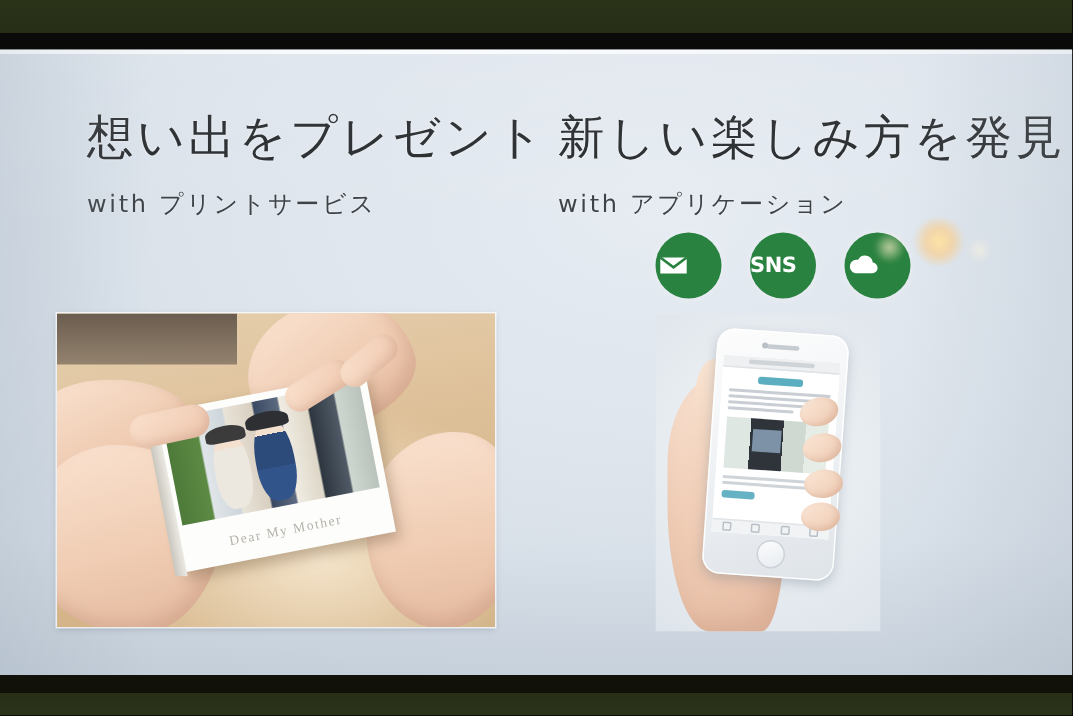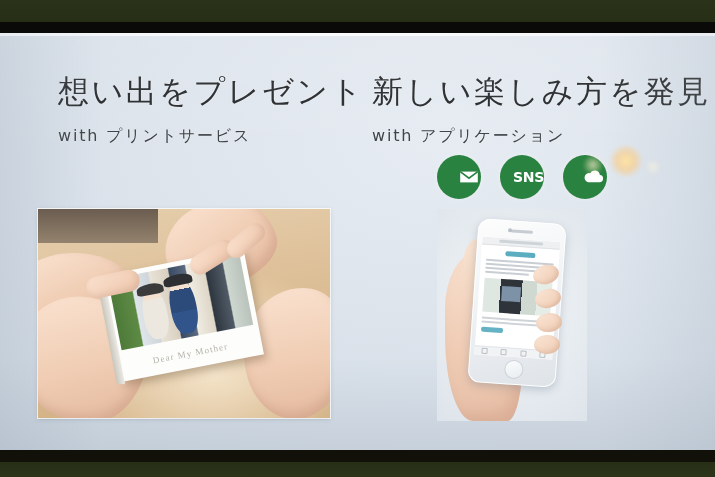--- a/index.html
+++ b/index.html
@@ -93,21 +93,21 @@
     left: 437px;
     top: 122px;
     display: flex;
     gap: 19px;
     z-index: 6;
   }
   .badge {
     width: 44px; height: 44px;
     border-radius: 50%;
     background: #2a8240;
-    display: flex; align-items: center; justify-content: flex-end;
+    display: flex; align-items: center; justify-content: flex-start;
     box-shadow: 0 0 6px rgba(255,255,255,.35);
   }
   .badge svg { display: block; }
   .badge-text {
     color: #ffffff;
     font-family: "DejaVu Sans", "Liberation Sans", sans-serif;
     font-weight: bold;
     font-size: 14px;
     letter-spacing: -0.3px;
   }

